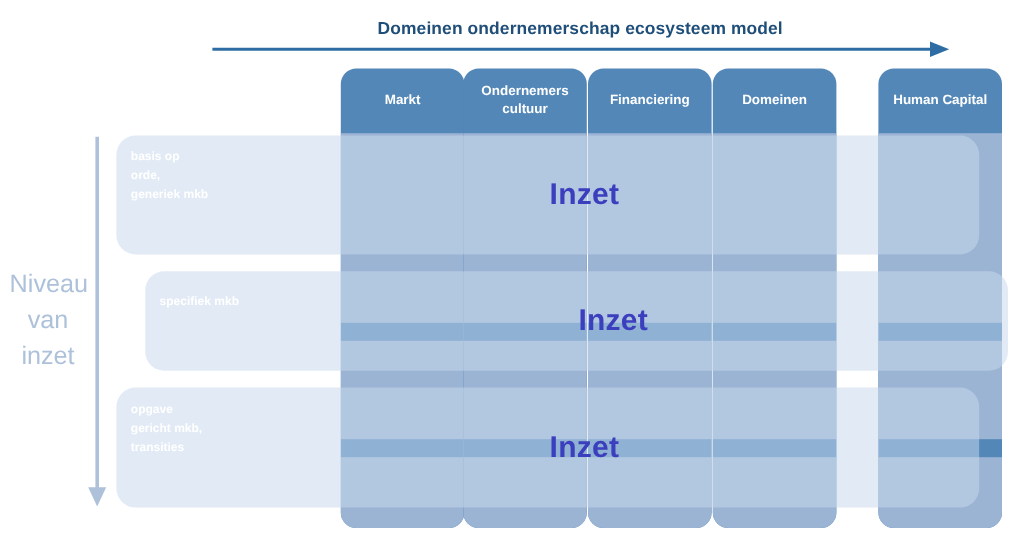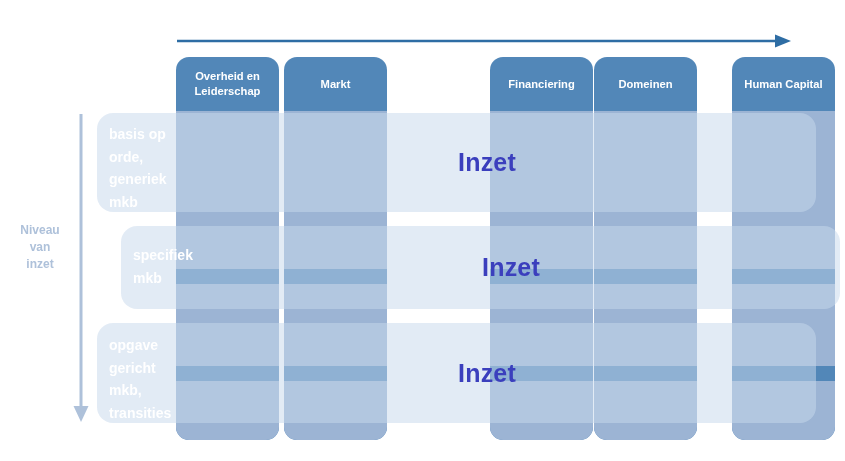--- a/index.html
+++ b/index.html
@@ -42,22 +42,22 @@
     height: 16px;
   }
 
   
   .v-axis-label {
     position: absolute;
     left: 8px;
     top: 222px;
     width: 64px;
     text-align: center;
-    font-size: 12px;
-    font-weight: bold;
+    font-size: 21px;
+    font-weight: normal;
     color: #aec1da;
     line-height: 1.42;
   }
   .v-arrow {
     position: absolute;
     left: 70px;
     top: 112px;
     width: 22px;
     height: 312px;
   }
@@ -116,21 +116,21 @@
   }
   .row-label {
     position: absolute;
     left: 0;
     top: 0;
     width: 79px;
     height: 100%;
     box-sizing: border-box;
     padding: 10px 0 0 12px;
     color: #ffffff;
-    font-size: 14px;
+    font-size: 10px;
     font-weight: bold;
     line-height: 1.62;
     text-align: left;
   }
   .row-inzet {
     position: absolute;
     left: 280px;
     top: 0;
     width: 220px;
     height: 100%;
@@ -148,55 +148,56 @@
   #band2 { top: 323px; height: 100px; }
 
   #band1 .row-label { padding-top: 18px; }
   #band2 .row-label { padding-top: 11px; border-radius: 16px; }
 </style>
 </head>
 <body>
 
 <div id="stage">
 
+  <div class="top-title">Domeinen ondernemerschap ecosysteem model</div>
 
   <svg class="h-arrow" viewBox="0 0 618 16" xmlns="http://www.w3.org/2000/svg">
     <line x1="2" y1="8" x2="600" y2="8" stroke="#2e6da4" stroke-width="2.6"></line>
     <polygon points="600,1.5 616,8 600,14.5" fill="#2e6da4"></polygon>
   </svg>
 
   <div class="v-axis-label">
     <div>Niveau</div>
     <div>van</div>
     <div>inzet</div>
   </div>
 
   <svg class="v-arrow" viewBox="0 0 22 312" xmlns="http://www.w3.org/2000/svg">
     <line x1="11" y1="2" x2="11" y2="296" stroke="#aec1da" stroke-width="3"></line>
     <polygon points="3.5,294 18.5,294 11,310" fill="#aec1da"></polygon>
   </svg>
 
-  <div class="col" id="col0" style="left:176px">
-    <div class="col-head">Overheid en Leiderschap</div>
-    <div class="col-body">
-      <div class="col-body-break" style="top:158px"></div>
-      <div class="col-body-break" style="top:255px"></div>
-
-    </div>
-  </div>
 
   <div class="col" id="col1" style="left:284px">
     <div class="col-head">Markt</div>
     <div class="col-body">
       <div class="col-body-break" style="top:158px"></div>
       <div class="col-body-break" style="top:255px"></div>
 
     </div>
   </div>
 
+  <div class="col" id="col2" style="left:386px">
+    <div class="col-head">Ondernemers cultuur</div>
+    <div class="col-body">
+      <div class="col-body-break" style="top:158px"></div>
+      <div class="col-body-break" style="top:255px"></div>
+
+    </div>
+  </div>
 
   <div class="col" id="col3" style="left:490px">
     <div class="col-head">Financiering</div>
     <div class="col-body">
       <div class="col-body-break" style="top:158px"></div>
       <div class="col-body-break" style="top:255px"></div>
 
     </div>
   </div>
 

